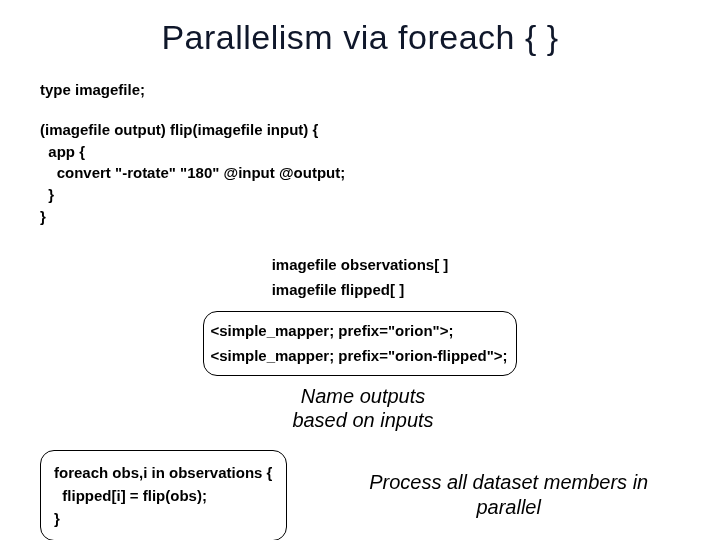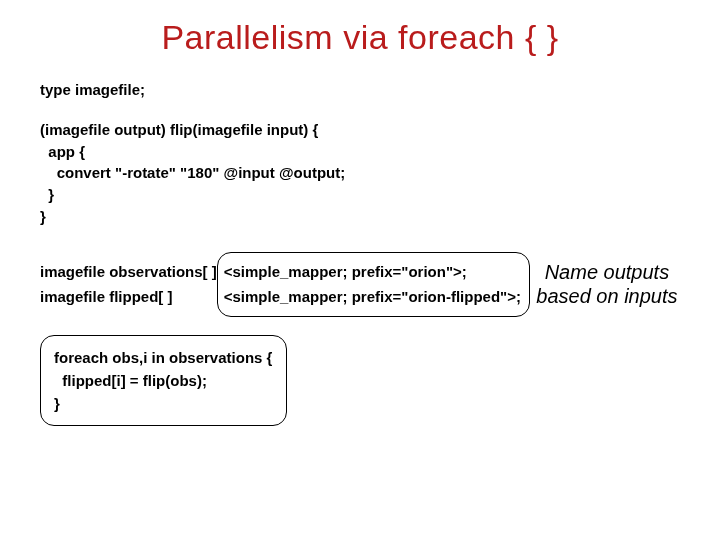--- a/index.html
+++ b/index.html
@@ -7,40 +7,41 @@
       width: 720px;
       height: 540px;
       background: #ffffff;
       font-family: Arial, Helvetica, sans-serif;
       padding: 18px 40px 20px 40px;
       overflow: hidden;
     }
     .title {
       font-size: 34px;
       font-weight: 400;
-      color: #b91c1c;
+      color: #0f172a;
       text-align: center;
       margin-bottom: 22px;
       letter-spacing: 0.5px;
     }
     .code {
       font-family: Liberation Sans, sans-serif;
       font-size: 15px;
       font-weight: 700;
       line-height: 1.45;
       color: #000;
       white-space: pre;
     }
     .block1 { margin-bottom: 18px; }
     .block2 { margin-bottom: 24px; }
     .mid-row {
       display: flex;
       align-items: center;
-      gap: 0;
+      gap: 8px;
       margin-bottom: 6px;
+      flex-direction: column;
     }
     .mid-code-left {
       font-family: Arial, Helvetica, sans-serif;
       font-size: 15px;
       font-weight: 700;
       line-height: 1.7;
       white-space: pre;
     }
     .bubble {
       border: 1.5px solid #000;
@@ -106,13 +107,16 @@
 &lt;simple_mapper; prefix="orion-flipped"&gt;;</div>
   <div class="right-note">Name
 outputs
 based on inputs</div>
 </div>
 
 <div class="bottom-row">
   <div class="bubble2">foreach obs,i in observations {
   flipped[i] = flip(obs);
 }</div>
+  <div class="bottom-note">Process all
+dataset members
+in parallel</div>
 </div>
 
 </body></html>

